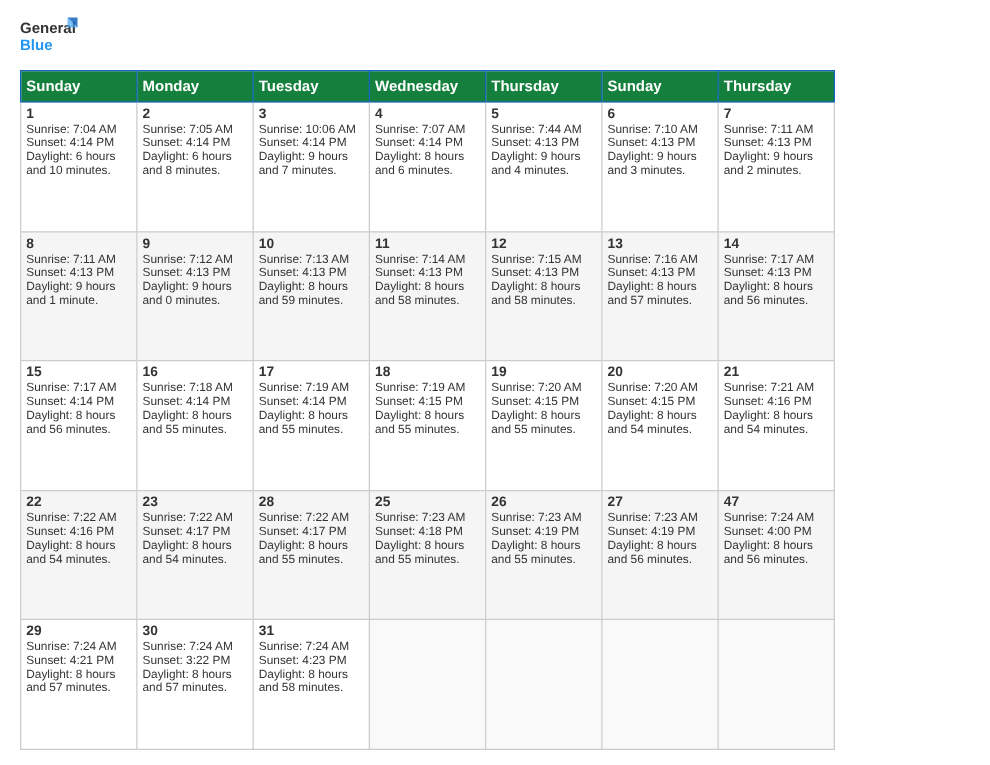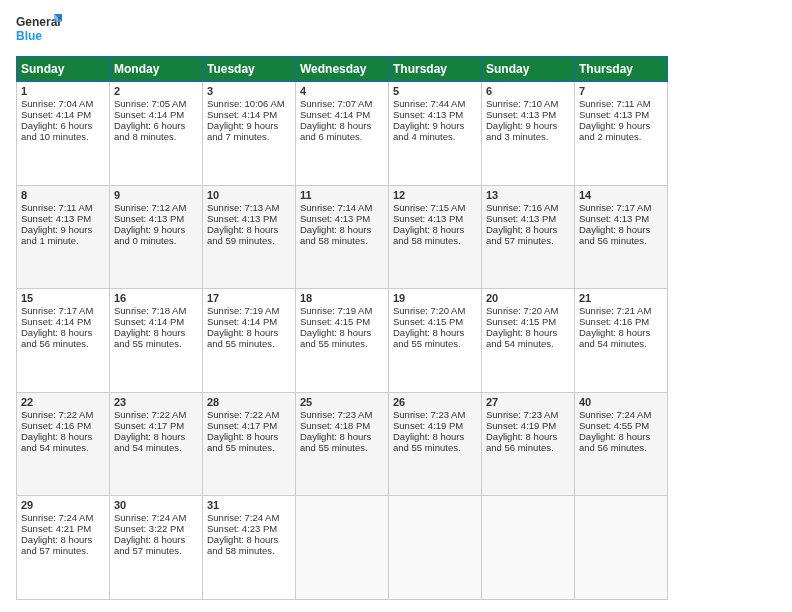--- a/index.html
+++ b/index.html
@@ -279,23 +279,23 @@
         <span>Sunset: 4:19 PM</span><br>
         <span>Daylight: 8 hours and 55 minutes.</span>
       </td>
           <td>
         <span class="day-num">27</span>
         <span>Sunrise: 7:23 AM</span><br>
         <span>Sunset: 4:19 PM</span><br>
         <span>Daylight: 8 hours and 56 minutes.</span>
       </td>
           <td>
-        <span class="day-num">40</span>
+        <span class="day-num">47</span>
         <span>Sunrise: 7:24 AM</span><br>
-        <span>Sunset: 4:55 PM</span><br>
+        <span>Sunset: 4:00 PM</span><br>
         <span>Daylight: 8 hours and 56 minutes.</span>
       </td>
         </tr>
         <tr>
           <td>
         <span class="day-num">29</span>
         <span>Sunrise: 7:24 AM</span><br>
         <span>Sunset: 4:21 PM</span><br>
         <span>Daylight: 8 hours and 57 minutes.</span>
       </td>

